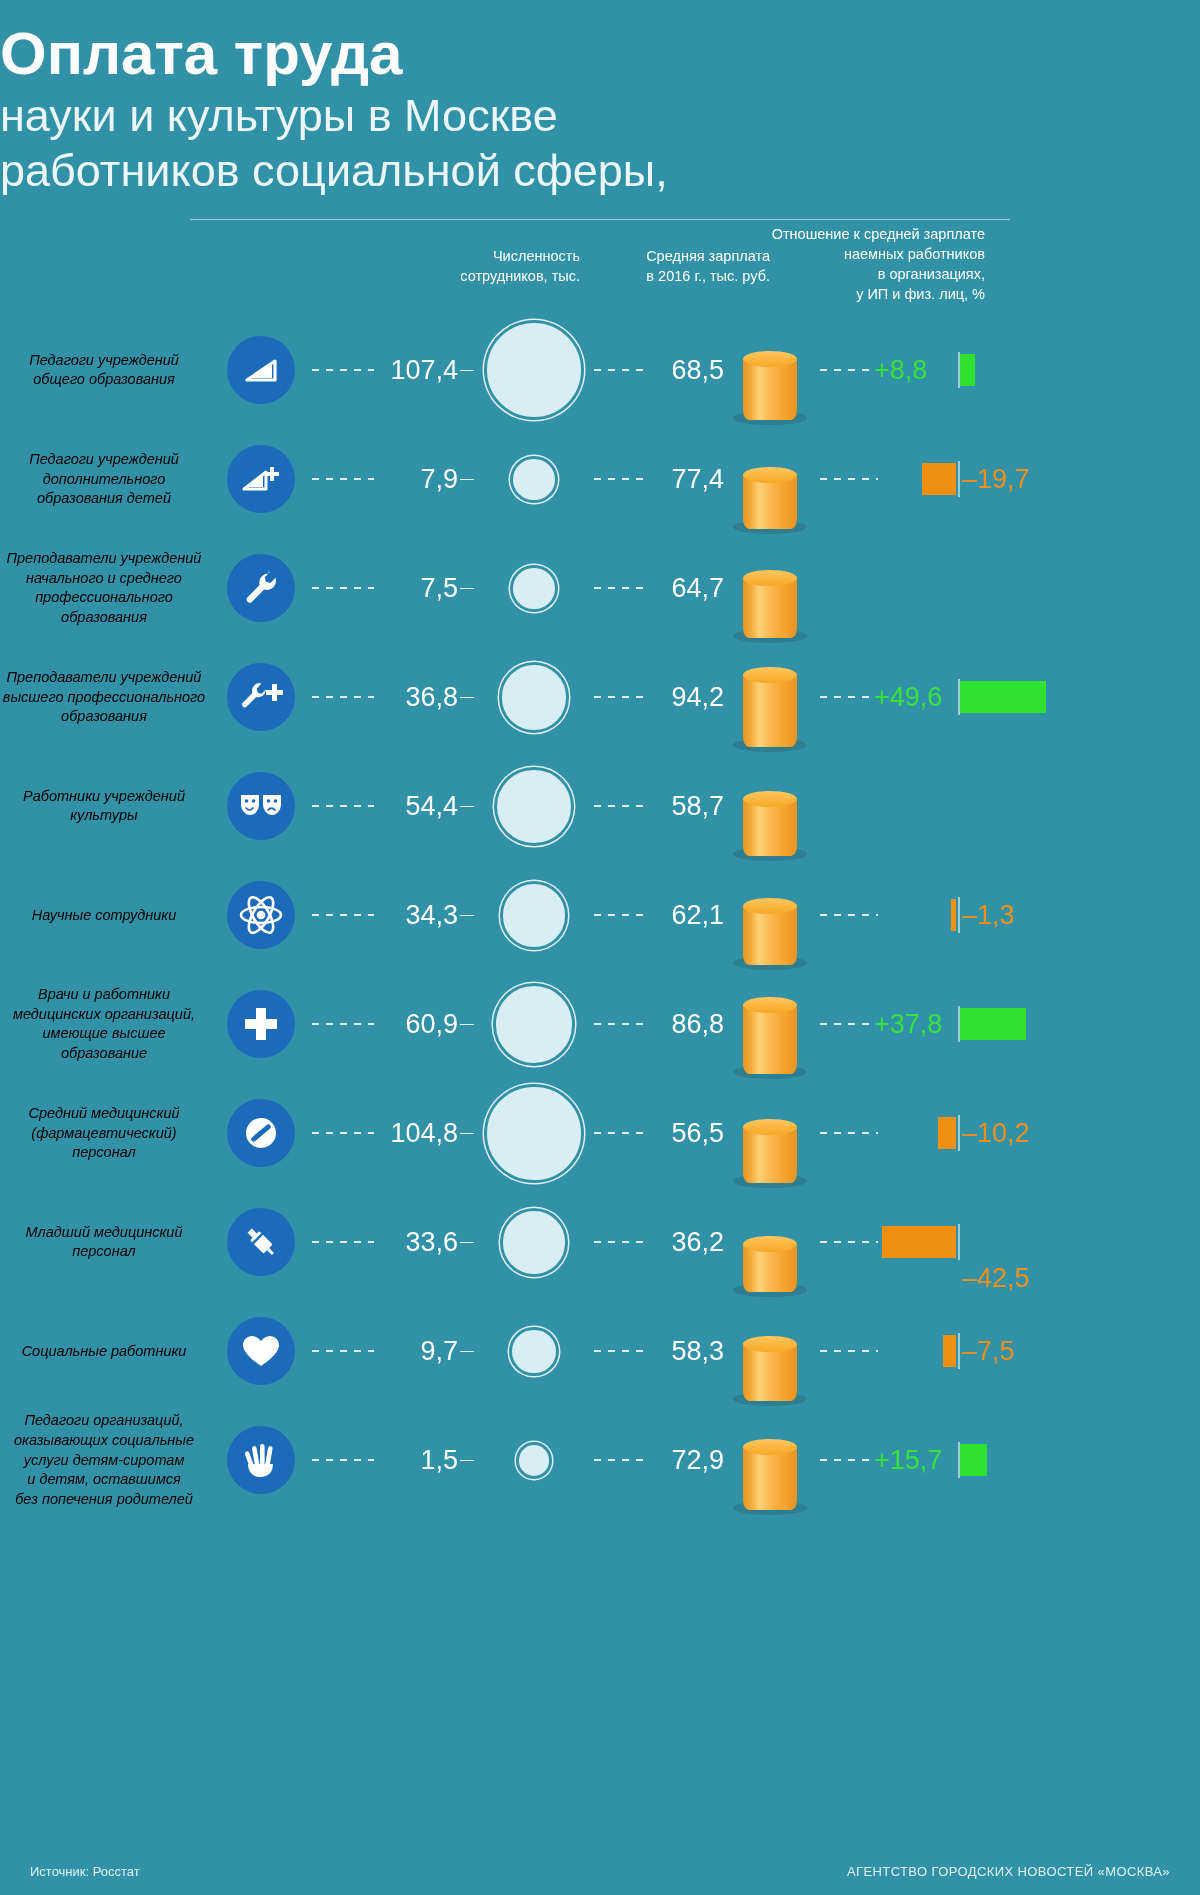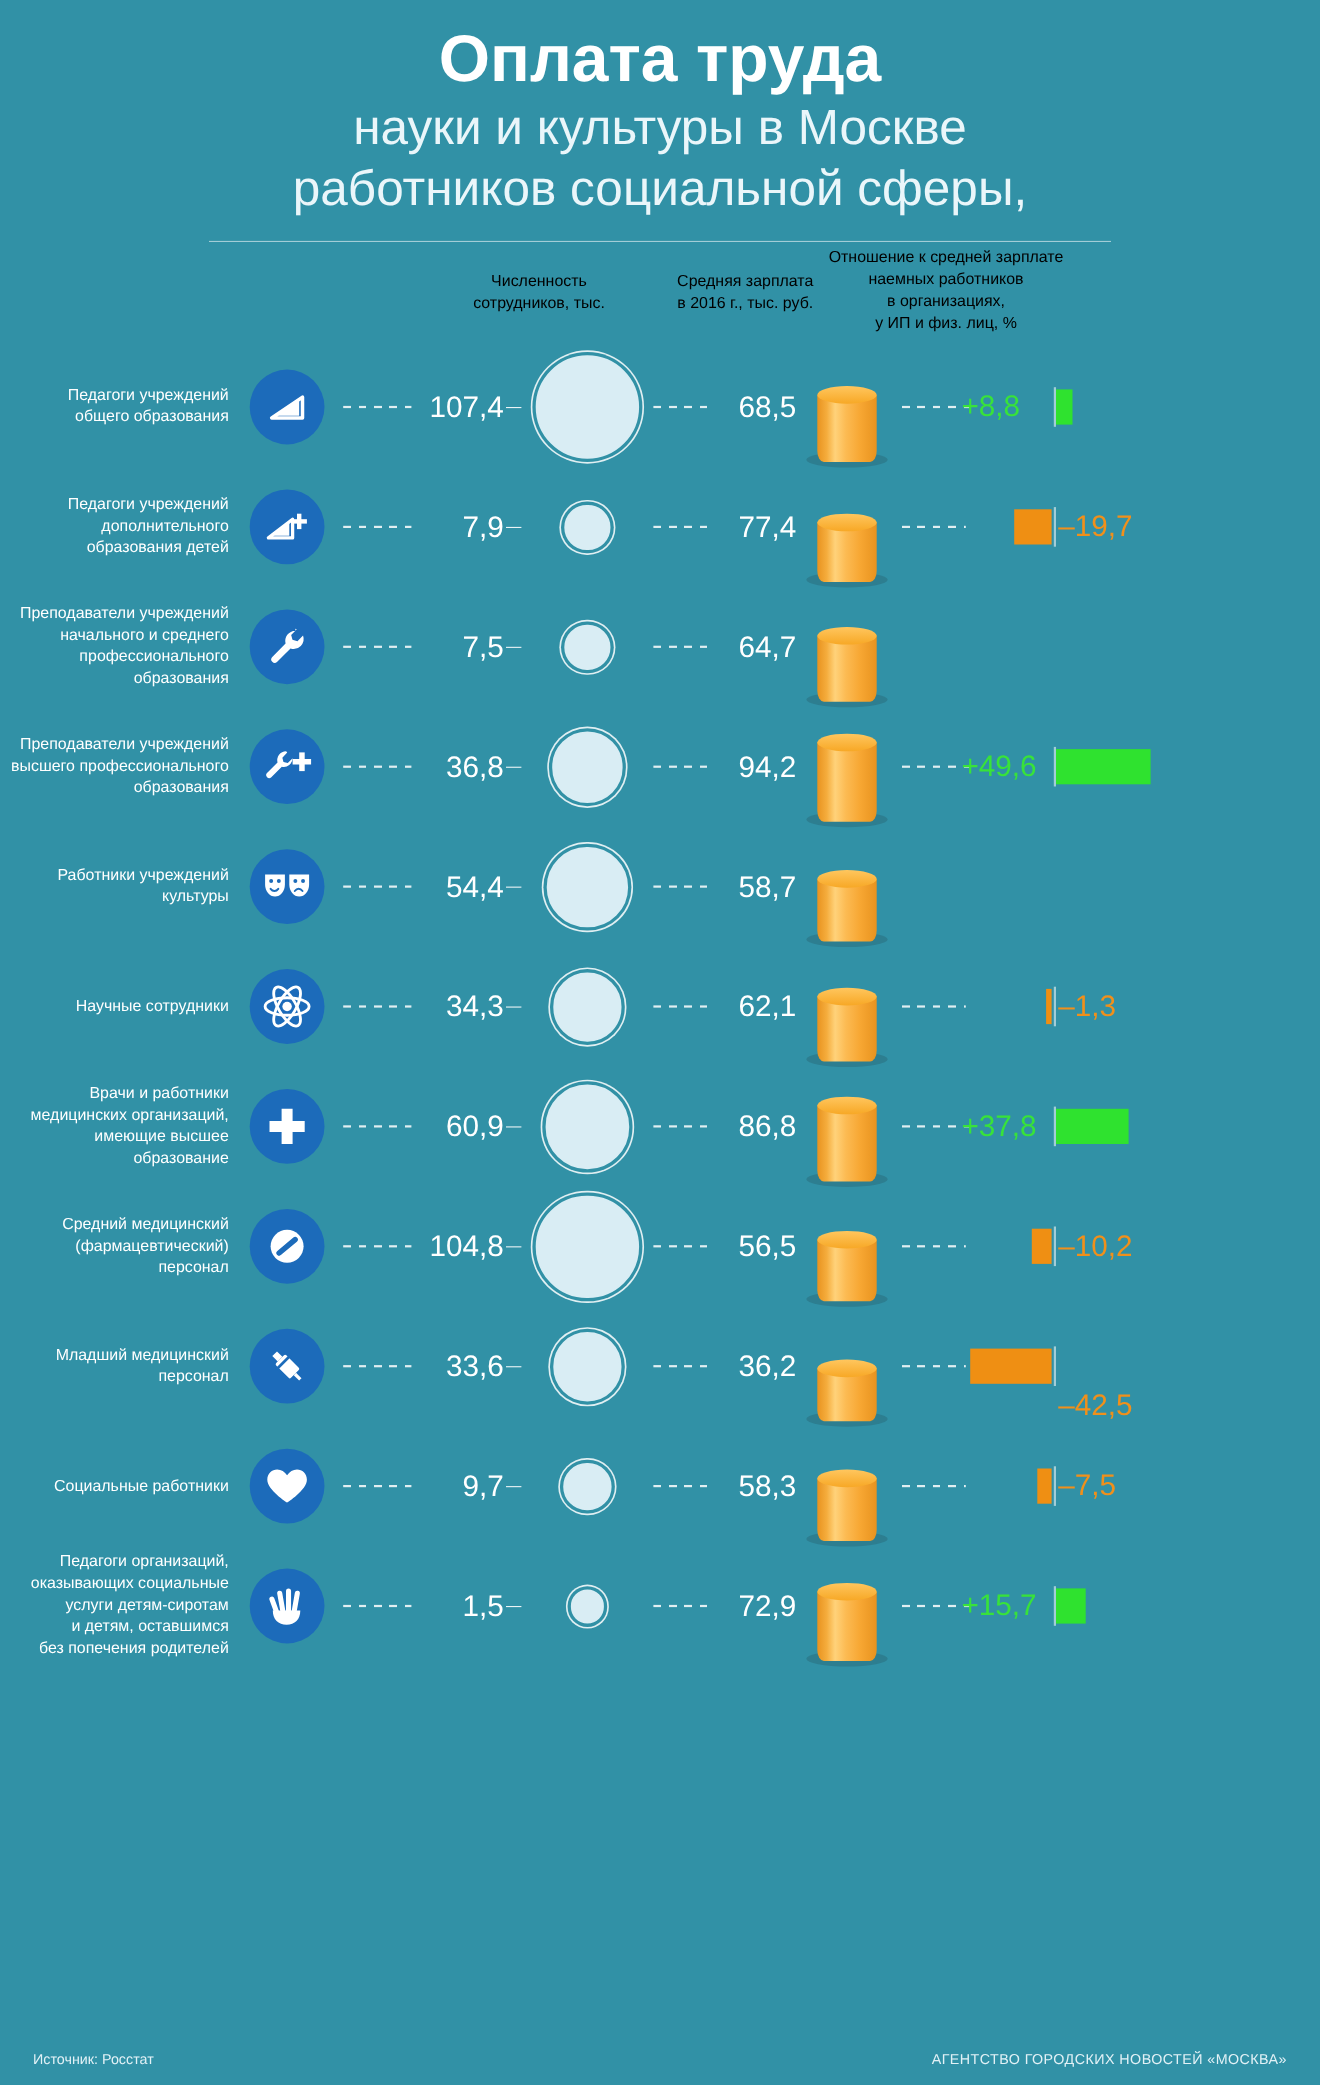--- a/index.html
+++ b/index.html
@@ -14,21 +14,21 @@
   .page {
     position: relative;
     width: 1200px;
     height: 1895px;
     background: #3191a6;
   }
 
   
   .title-block {
     padding-top: 22px;
-    text-align: center;
+    text-align: left;
   }
   .title-main {
     font-size: 60px;
     font-weight: bold;
     letter-spacing: 0px;
     line-height: 1.08;
     color: #ffffff;
   }
   .title-sub {
     font-size: 45px;
@@ -46,44 +46,45 @@
 
   
   .headers {
     position: relative;
     height: 96px;
   }
   .col-head {
     position: absolute;
     font-size: 14.5px;
     line-height: 1.38;
-    color: #000000;
-    text-align: center;
+    color: #ffffff;
+    text-align: right;
   }
   #head-count   { left: 400px; top: 26px;  width: 180px; }
   #head-salary  { left: 585px; top: 26px;  width: 185px; }
   #head-ratio   { left: 735px; top: 4px;   width: 250px; }
 
   
   .rows { position: relative; }
   .row {
     position: relative;
     display: flex;
     align-items: center;
     height: 109px;
   }
 
   
   .r-label {
     width: 222px;
-    text-align: right;
+    text-align: center;
     padding-right: 14px;
     font-size: 14.5px;
     line-height: 1.36;
-    color: #ffffff;
+    color: #000000;
+    font-style: italic;
   }
 
   
   .r-icon {
     width: 78px;
     display: flex;
     justify-content: center;
     align-items: center;
   }
   .icon-circle {

